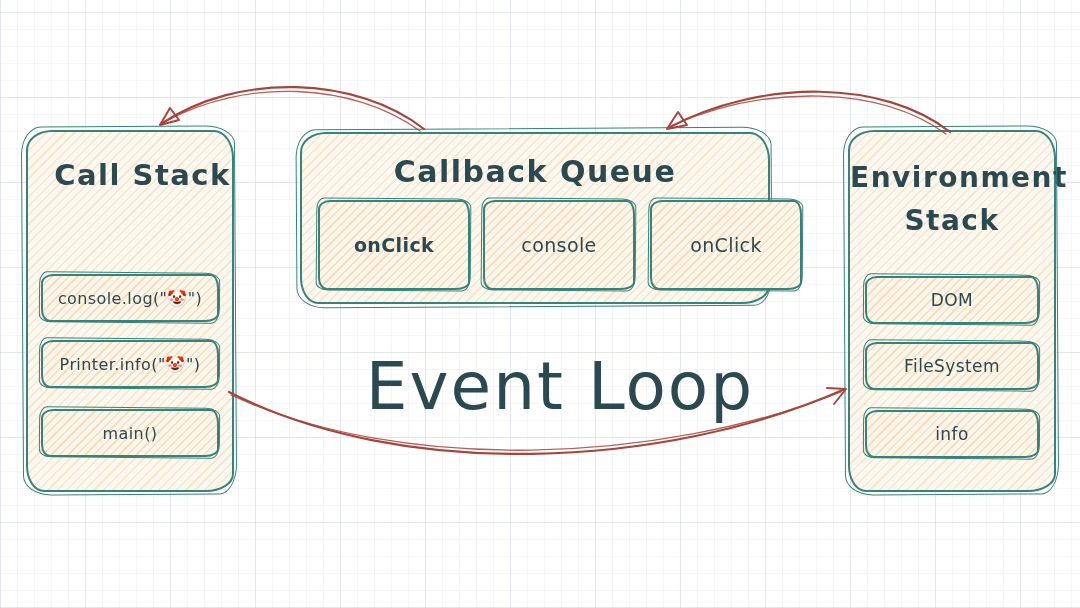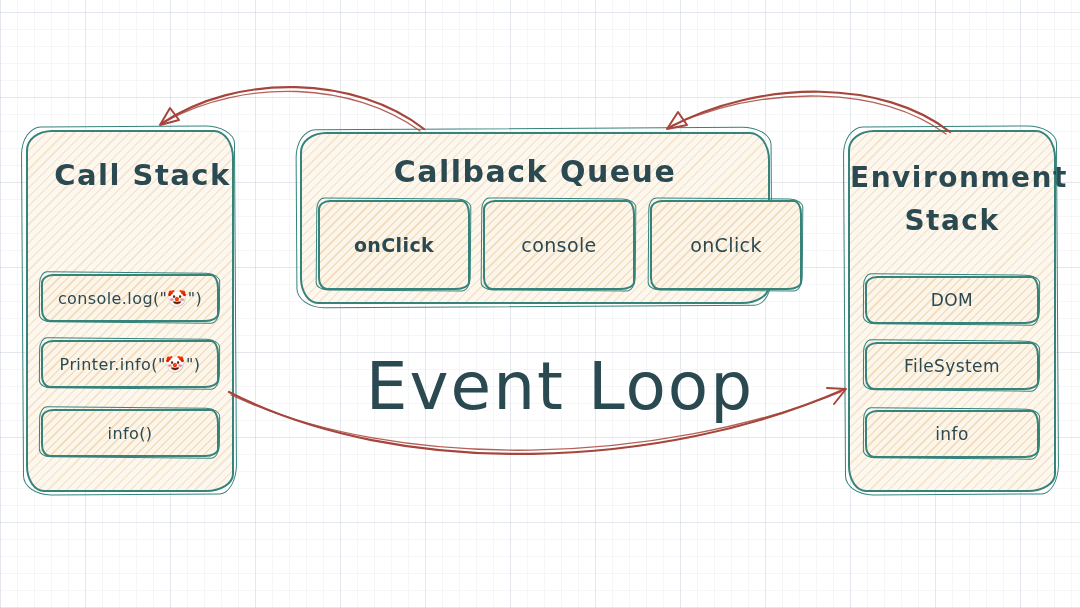--- a/index.html
+++ b/index.html
@@ -113,21 +113,21 @@
   .arrow-echo{stroke-width:1.3px;opacity:.85;}
   .arrow-head{stroke-width:2px;}
 </style>
 </head>
 <body>
 
 <div class="sketch" id="call-stack">
   <div class="panel-title">Call Stack</div>
   <div class="chip" id="cs-item-0">console.log("🤡")</div>
   <div class="chip" id="cs-item-1">Printer.info("🤡")</div>
-  <div class="chip" id="cs-item-2">info()</div>
+  <div class="chip" id="cs-item-2">main()</div>
 </div>
 
 <div class="sketch" id="callback-queue">
   <div class="panel-title">Callback Queue</div>
   <div class="chip" id="cq-item-0">onClick</div>
   <div class="chip" id="cq-item-1">console</div>
   <div class="chip" id="cq-item-2">onClick</div>
 </div>
 
 <div class="sketch" id="env-apis">

